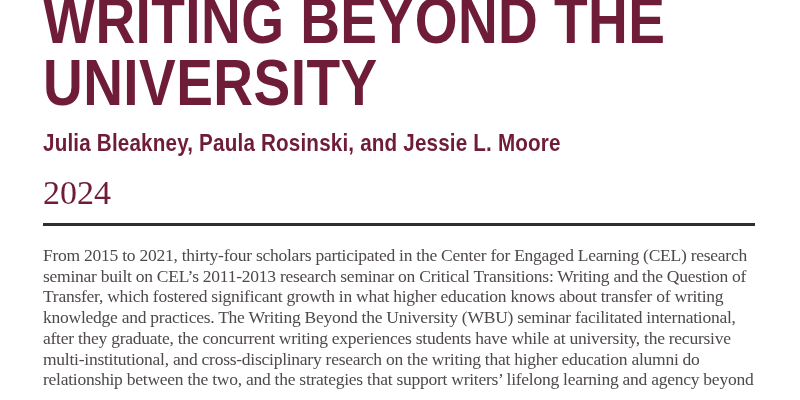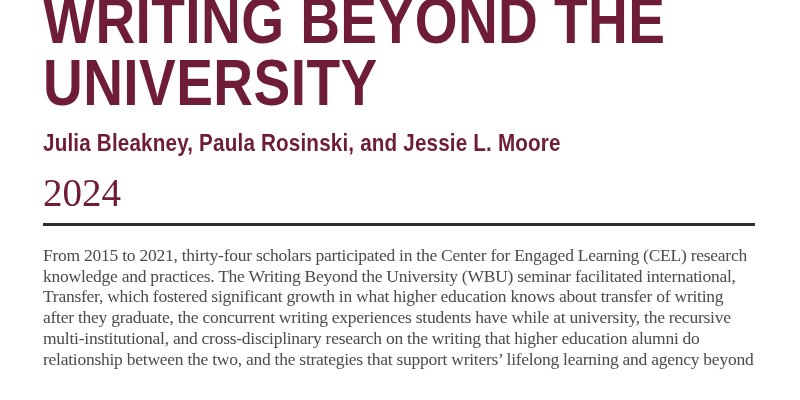--- a/index.html
+++ b/index.html
@@ -37,21 +37,21 @@
     line-height: 34px;
     letter-spacing: 0.2px;
     color: var(--accent-maroon, #6E1C38);
     transform: scaleX(0.86);
     transform-origin: top left;
     white-space: nowrap;
   }
   .year {
     margin-top: 16px;
     font-family: "Liberation Serif", serif;
-    font-size: 39px;
+    font-size: 34px;
     line-height: 34px;
     color: var(--accent-maroon, #6E1C38);
   }
   .rule {
     margin-top: 13px;
     width: 712px;
     height: 3px;
     background: var(--divider, #2E2E33);
     border: none;
   }
@@ -75,20 +75,21 @@
   <h1 class="title">WRITING BEYOND THE UNIVERSITY</h1>
 
   <div class="authors">Julia Bleakney, Paula Rosinski, and Jessie L. Moore</div>
 
   <div class="year">2024</div>
 
   <div class="rule"></div>
 
   <div class="body-text">
     <div class="line">From 2015 to 2021, thirty-four scholars participated in the Center for Engaged Learning (CEL) research</div>
+    <div class="line">seminar built on CEL’s 2011-2013 research seminar on Critical Transitions: Writing and the Question of</div>
+    <div class="line">Transfer, which fostered significant growth in what higher education knows about transfer of writing</div>
     <div class="line">knowledge and practices. The Writing Beyond the University (WBU) seminar facilitated international,</div>
-    <div class="line">Transfer, which fostered significant growth in what higher education knows about transfer of writing</div>
     <div class="line">after they graduate, the concurrent writing experiences students have while at university, the recursive</div>
     <div class="line">multi-institutional, and cross-disciplinary research on the writing that higher education alumni do</div>
     <div class="line">relationship between the two, and the strategies that support writers’ lifelong learning and agency beyond</div>
   </div>
 
 </div>
 
 </body></html>

